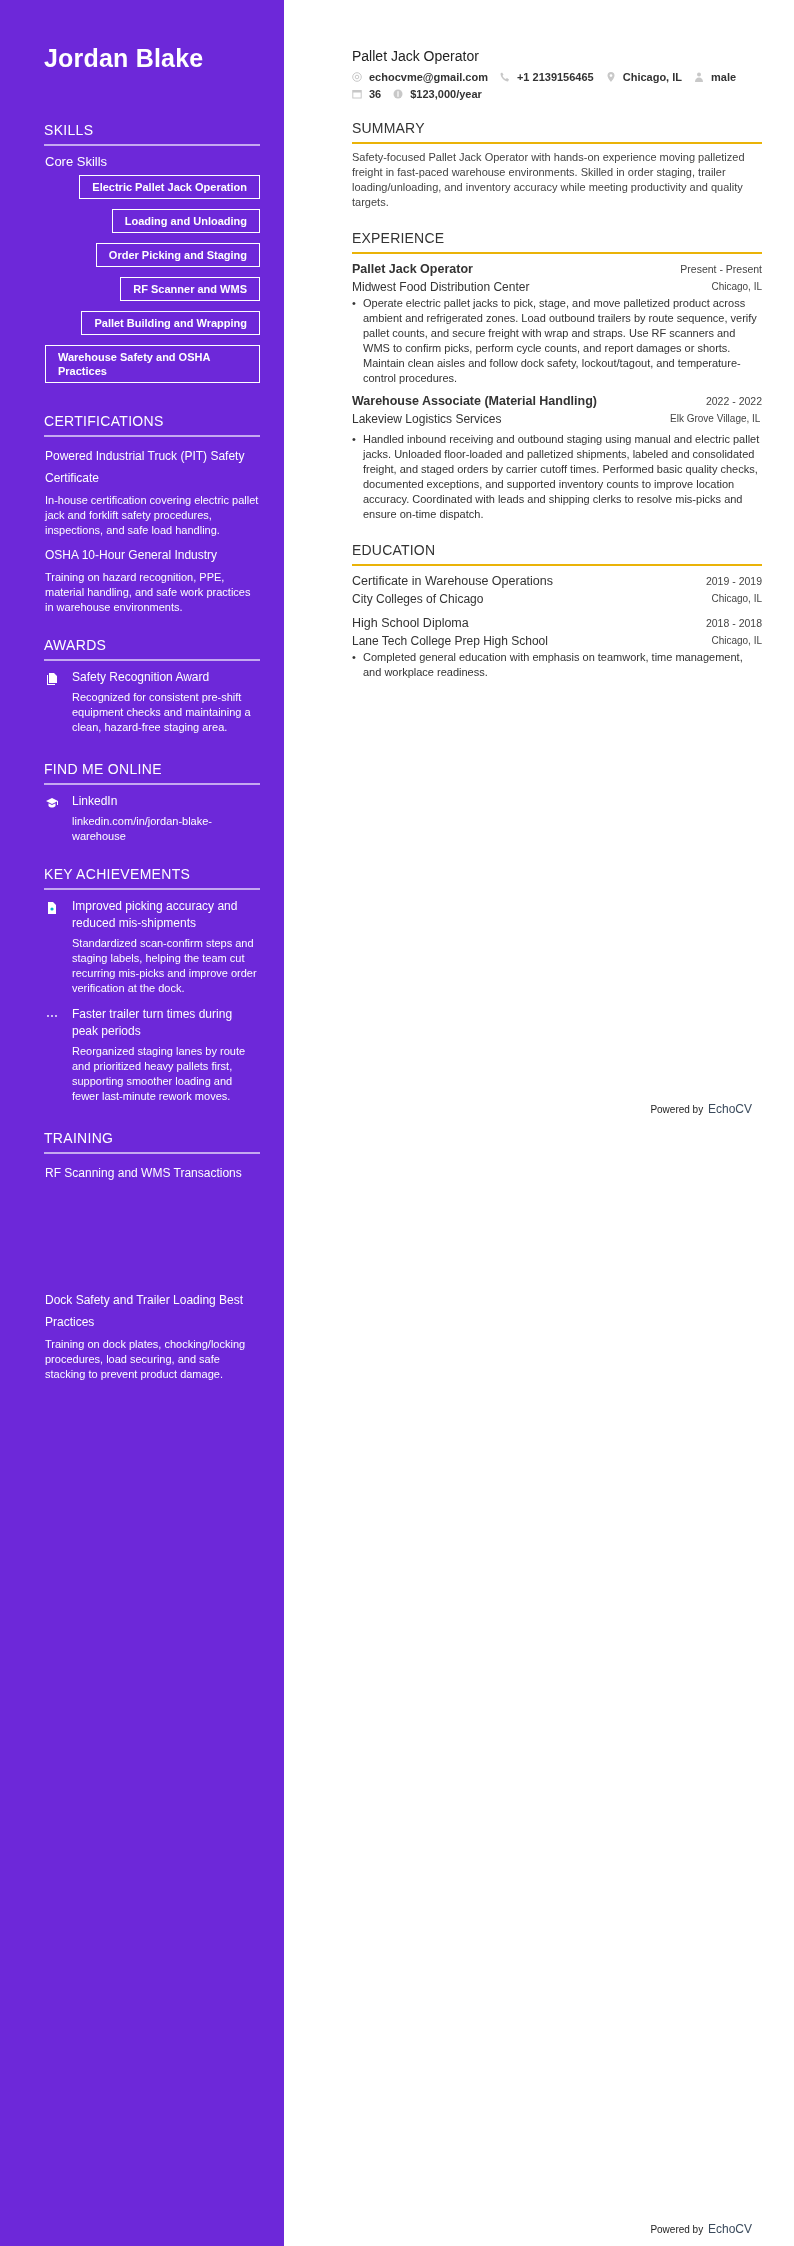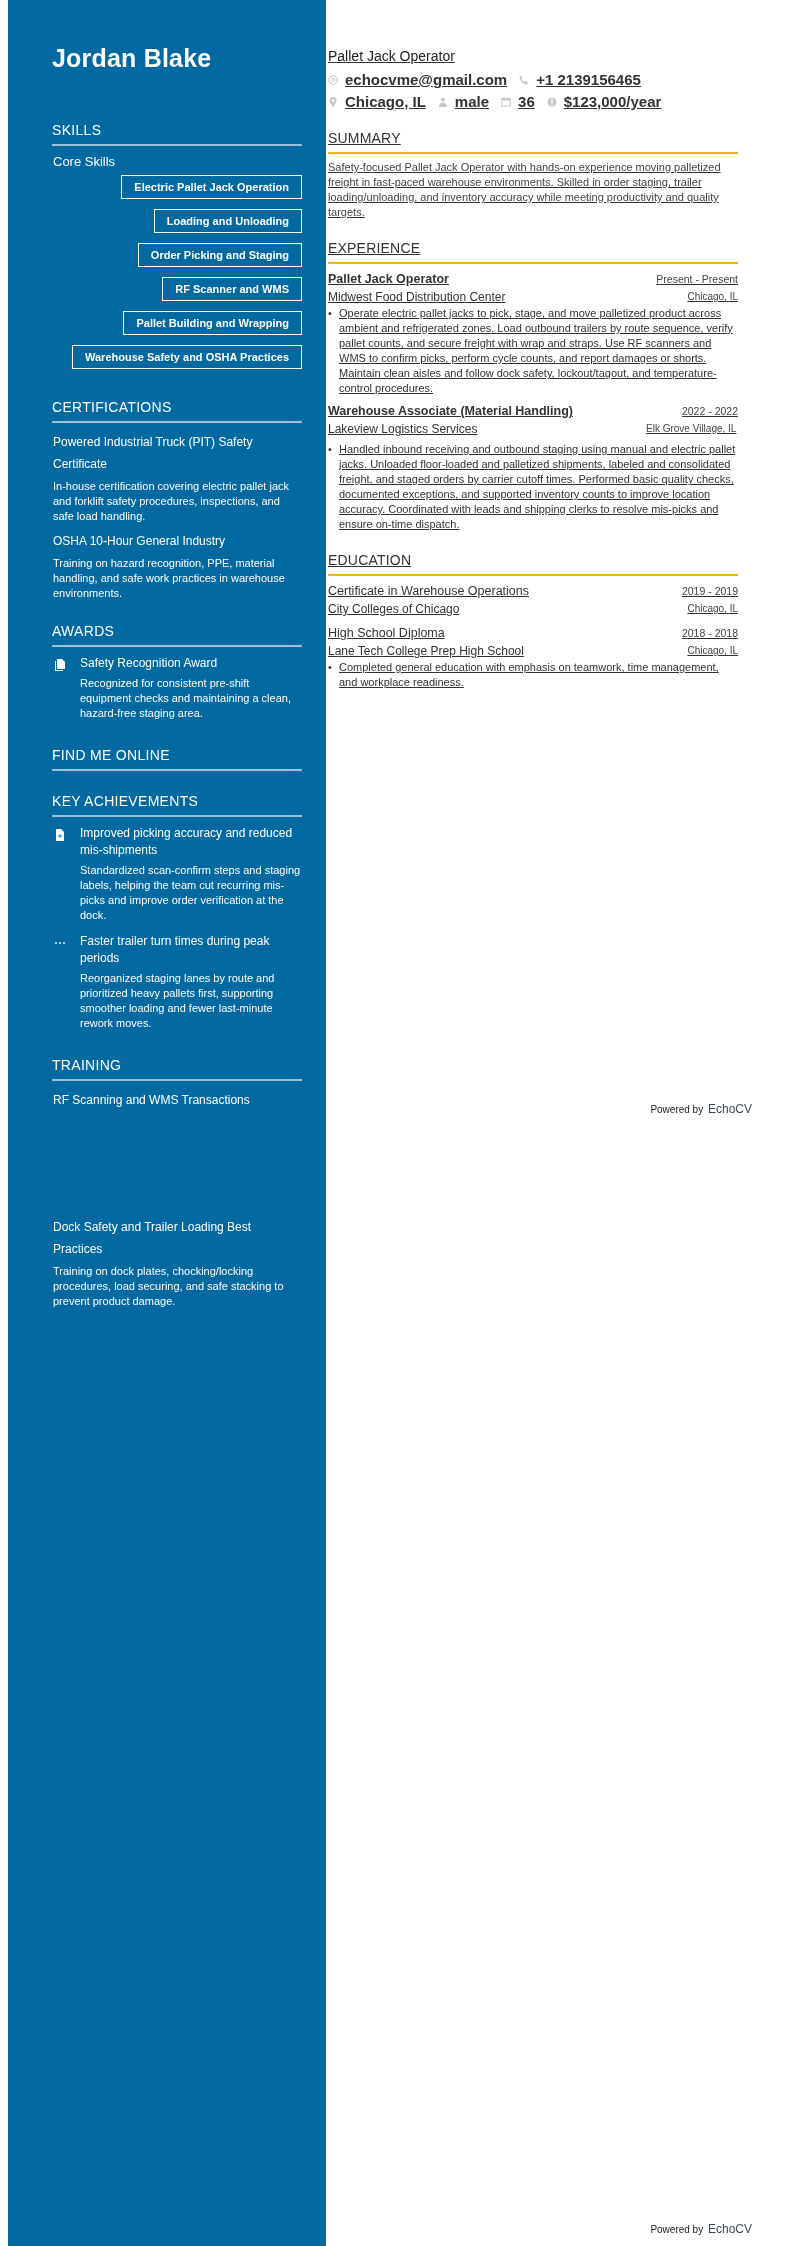--- a/index.html
+++ b/index.html
@@ -5,23 +5,23 @@
     * { box-sizing: border-box; margin: 0; padding: 0; }
     html, body { width: 794px; height: 2246px; }
     body {
       font-family: "Liberation Sans", "DejaVu Sans", sans-serif;
       background: #ffffff;
       position: relative;
       overflow: hidden;
       color: #333;
     }
     .sidebar {
-      position: absolute; left: 8px; top: 0;
-      width: 318px; height: 2246px;
-      background: #0369a1;
+      position: absolute; left: 0; top: 0;
+      width: 284px; height: 2246px;
+      background: #6d28d9;
       color: #ffffff;
       padding: 44px 24px 0 44px;
     }
     .name {
       font-size: 25px; font-weight: 700; letter-spacing: 0.2px;
       margin-bottom: 50px; line-height: 28px;
     }
     .s-section { margin-bottom: 22px; }
     .s-title {
       font-size: 14px; font-weight: 400; letter-spacing: 0.3px;
@@ -44,26 +44,25 @@
     .icon-row { display: flex; margin-top: 6px; }
     .icon-col { width: 28px; flex: 0 0 28px; padding-top: 2px; padding-left: 2px; }
     .icon-col svg { width: 12px; height: 12px; fill: #fff; }
     .icon-body { flex: 1; }
     .ib-title { font-size: 12px; line-height: 17px; margin-bottom: 4px; }
     .ib-desc { font-size: 11px; line-height: 15px; margin-bottom: 4px; }
     .ib-link { font-size: 11px; line-height: 15px; }
     .train-gap { height: 95px; }
 
     .main {
-      position: absolute; left: 328px; top: 48px; width: 410px;
+      position: absolute; left: 352px; top: 48px; width: 410px;
       color: #333;
-      text-decoration: underline;
     }
     .role { font-size: 14px; color: #222; margin-bottom: 7px; }
-    .contact { display: flex; flex-wrap: wrap; font-size: 15px; font-weight: 700; color: #333; row-gap: 5px; }
+    .contact { display: flex; flex-wrap: wrap; font-size: 11px; font-weight: 700; color: #333; row-gap: 5px; }
     .contact .ci { display: flex; align-items: center; margin-right: 12px; }
     .contact svg { width: 10px; height: 10px; margin-right: 7px; fill: #c8c8c8; }
     .m-section { margin-top: 20px; }
     .m-title {
       font-size: 14px; color: #333; letter-spacing: 0.2px;
       padding-bottom: 6px; border-bottom: 2px solid #eab308; margin-bottom: 6px;
     }
     .summary { font-size: 11px; line-height: 15px; color: #444; }
     .entry { margin-bottom: 6px; }
     .row { display: flex; justify-content: space-between; align-items: flex-start; }
@@ -122,20 +121,31 @@
       </div>
       <div class="icon-body">
         <div class="ib-title">Safety Recognition Award</div>
         <div class="ib-desc">Recognized for consistent pre-shift equipment checks and maintaining a clean, hazard-free staging area.</div>
       </div>
     </div>
   </section>
 
   <section class="s-section">
     <div class="s-title">FIND ME ONLINE</div>
+    <div class="icon-row">
+      <div class="icon-col">
+        <svg viewBox="0 0 12 12">
+            <path d="M6 1 0 4l6 3 5-2.5V8h1V4z M2.5 6.2V9c1 1 2.2 1.5 3.5 1.5S8.5 10 9.5 9V6.2L6 8z"></path>
+          </svg>
+      </div>
+      <div class="icon-body">
+        <div class="ib-title">LinkedIn</div>
+        <div class="ib-link">linkedin.com/in/jordan-blake-warehouse</div>
+      </div>
+    </div>
   </section>
 
   <section class="s-section">
     <div class="s-title">KEY ACHIEVEMENTS</div>
     <div class="icon-row">
       <div class="icon-col">
         <svg viewBox="0 0 12 12">
             <path d="M2 0h5l3 3v9H2z"></path>
             <circle cx="6" cy="7" r="1.6" fill="#00b4cb"></circle>
           </svg>

